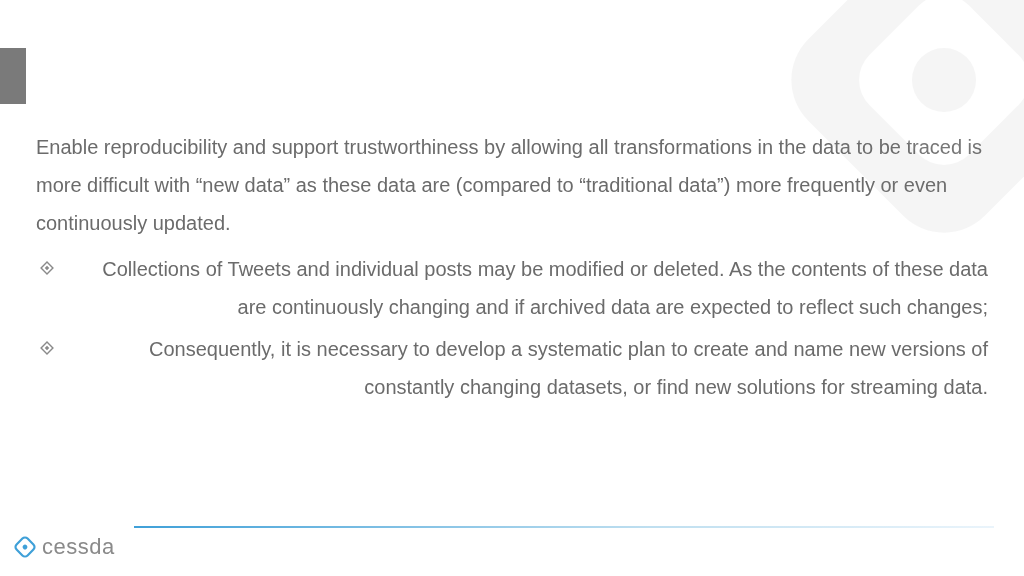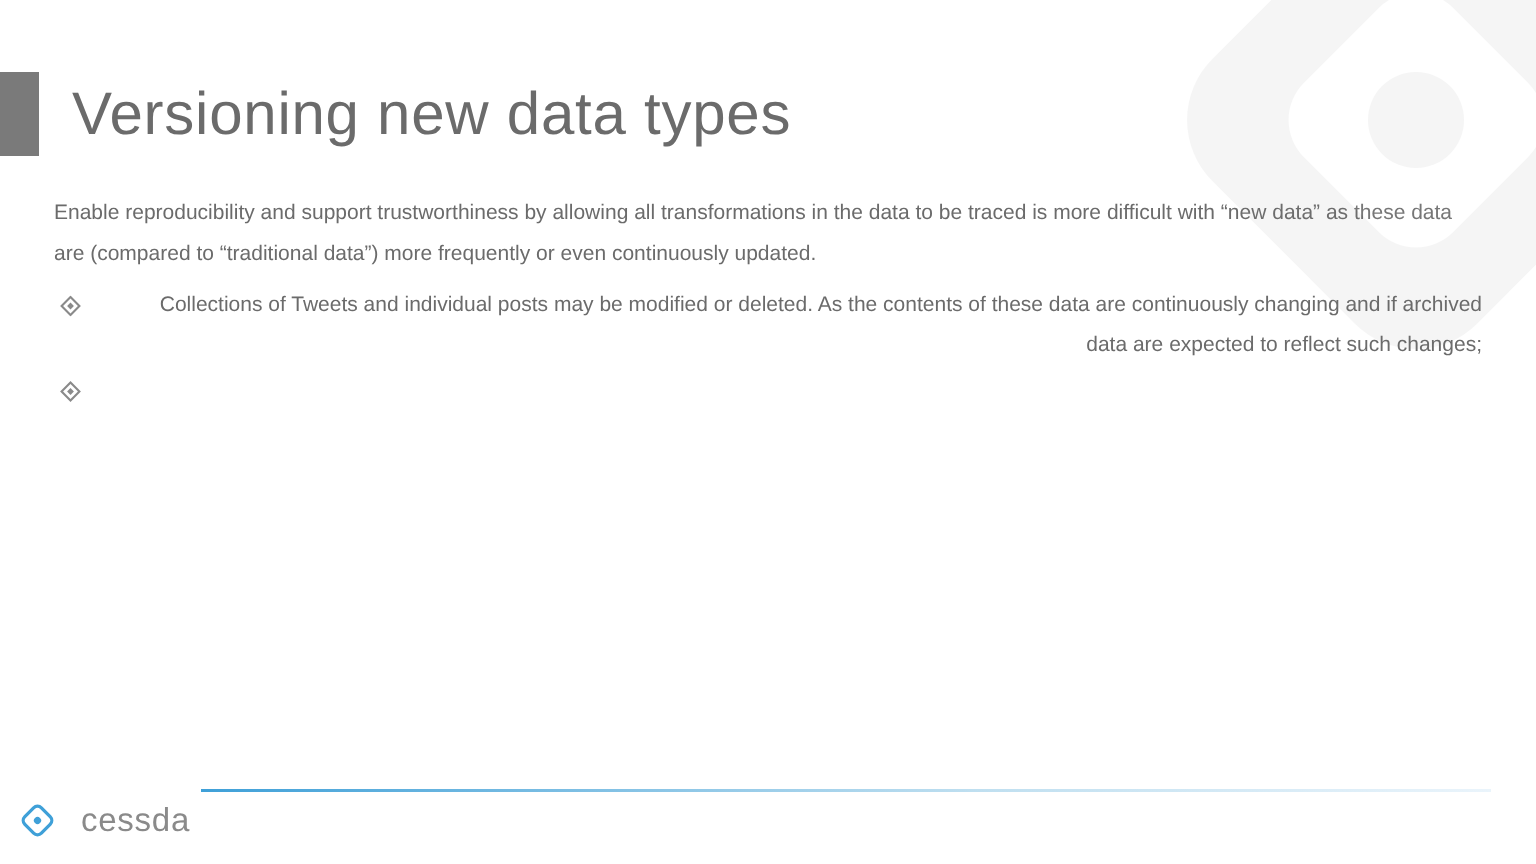--- a/index.html
+++ b/index.html
@@ -35,21 +35,21 @@
   }
   h1 {
     font-size: 40px;
     font-weight: 400;
     color: #6b6b6b;
     margin-left: 22px;
     letter-spacing: 0.5px;
   }
   .body {
     padding: 24px 36px 0 36px;
-    font-size: 14px;
+    font-size: 20px;
     line-height: 1.9;
     color: #6b6b6b;
   }
   .intro { margin-bottom: 8px; }
   ul {
     list-style: none;
     padding-left: 0;
   }
   li {
     position: relative;
@@ -74,21 +74,21 @@
   }
   .footer-line {
     margin-left: 120px;
     height: 2px;
     background: linear-gradient(to right, #3fa0d8 0%, #bfdff0 60%, #eaf4fb 100%);
     margin-bottom: 6px;
   }
   .logo {
     display: flex;
     align-items: center;
-    gap: 18px;
+    gap: 6px;
   }
   .logo-text {
     font-size: 22px;
     color: #8a8a8a;
     letter-spacing: 0.5px;
     font-weight: 400;
   }
   .logo-mark { width: 22px; height: 22px; }
   .logo-mark svg { width: 22px; height: 22px; display: block; }
 </style>
@@ -100,21 +100,20 @@
     <g transform="translate(100,100) rotate(45)">
       <rect x="-78" y="-78" width="156" height="156" rx="36" ry="36" fill="#888"></rect>
       <rect x="-44" y="-44" width="88" height="88" rx="22" ry="22" fill="#fff"></rect>
       <circle cx="0" cy="0" r="20" fill="#888"></circle>
     </g>
   </svg>
 </div>
 
 <div class="title-row">
   <div class="title-bar"></div>
-  <h1>Versioning new data types</h1>
 </div>
 
 <div class="body">
   <p class="intro">Enable reproducibility and support trustworthiness by allowing all transformations in the data to be traced is more difficult with “new data” as these data are (compared to “traditional data”) more frequently or even continuously updated.</p>
   <ul>
     <li>
       <span class="bullet-icon">
         <svg viewBox="0 0 14 14">
             <g transform="translate(7,7) rotate(45)">
               <rect x="-4.2" y="-4.2" width="8.4" height="8.4" fill="none" stroke="#8a8a8a" stroke-width="1.4"></rect>
@@ -126,20 +125,21 @@
     </li>
     <li>
       <span class="bullet-icon">
         <svg viewBox="0 0 14 14">
             <g transform="translate(7,7) rotate(45)">
               <rect x="-4.2" y="-4.2" width="8.4" height="8.4" fill="none" stroke="#8a8a8a" stroke-width="1.4"></rect>
               <rect x="-1.6" y="-1.6" width="3.2" height="3.2" fill="#8a8a8a"></rect>
             </g>
           </svg>
       </span>
+      <span>Consequently, it is necessary to develop a systematic plan to create and name new versions of constantly changing datasets, or find new solutions for streaming data.</span>
     </li>
   </ul>
 </div>
 
 <div class="footer">
   <div class="footer-line"></div>
   <div class="logo">
     <span class="logo-mark">
       <svg viewBox="0 0 24 24">
         <g transform="translate(12,12) rotate(45)">

